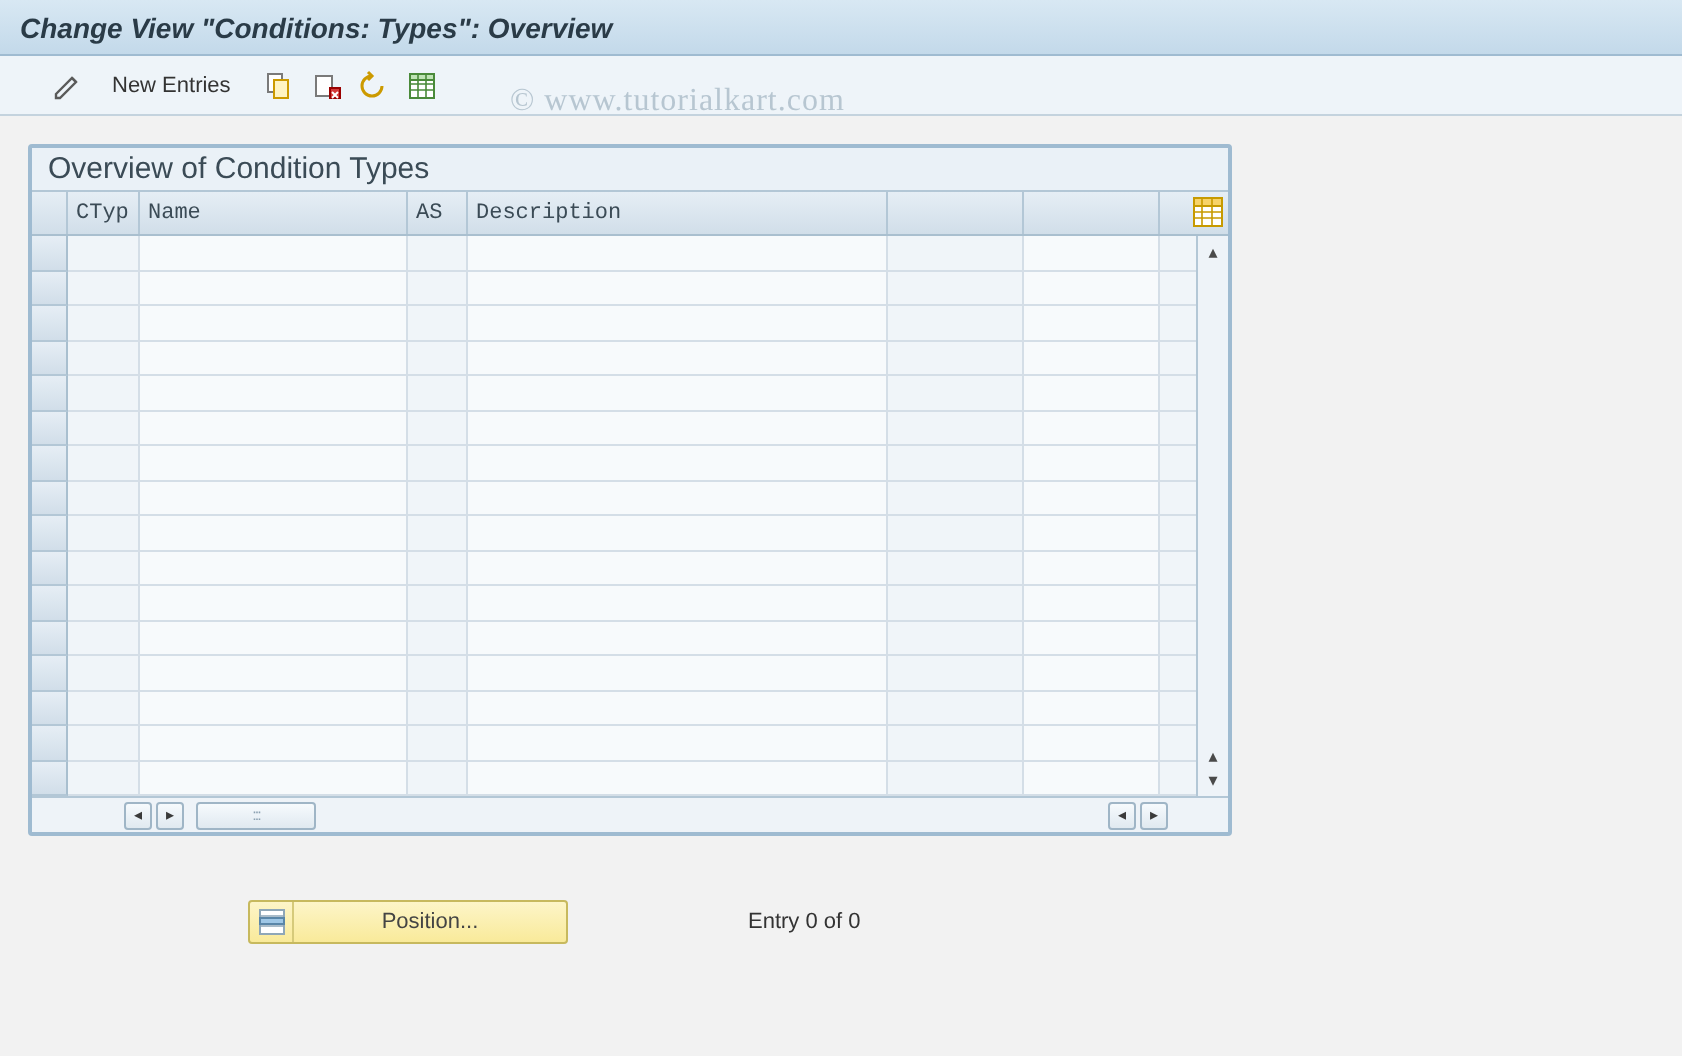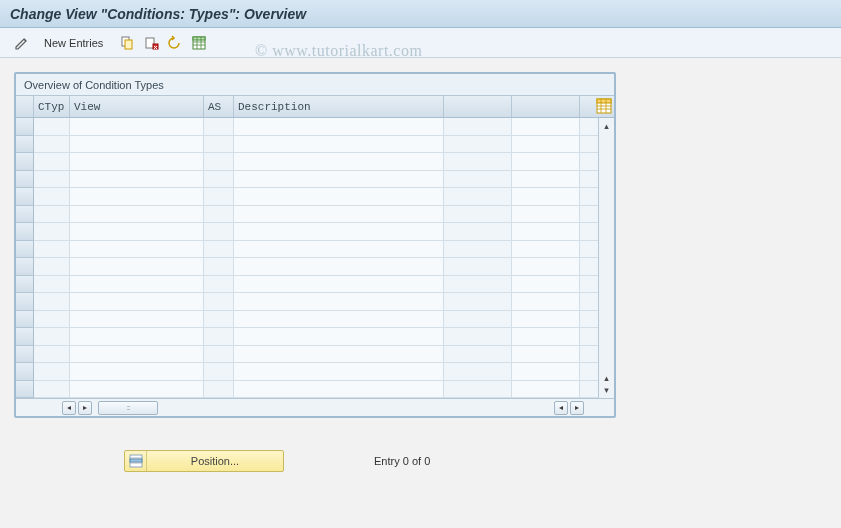--- a/index.html
+++ b/index.html
@@ -23,21 +23,21 @@
   .title-bar .title {
     font-size: 14px;
     font-weight: bold;
     font-style: italic;
     color: #2a3b47;
   }
   .app-toolbar {
     height: 30px;
     background: #eef4f9;
     border-bottom: 1px solid #c4d3de;
-    padding: 0 12px;
+    padding: 0 24px;
     display: flex;
     align-items: center;
     gap: 4px;
     position: relative;
   }
   .tool-icn {
     width: 20px; height: 20px;
     display: inline-flex;
     align-items: center;
     justify-content: center;
@@ -73,21 +73,21 @@
     background: #fff;
     border-radius: 2px;
   }
   .grid-title {
     height: 22px;
     padding: 0 8px;
     display: flex;
     align-items: center;
     background: #eaf1f7;
     color: #3b4b56;
-    font-size: 11px;
+    font-size: 15px;
     border-bottom: 1px solid #b3c7d6;
   }
   .grid-headers {
     display: flex;
     height: 22px;
     background: linear-gradient(to bottom, #e6eef5 0%, #d1dee9 100%);
     border-bottom: 1px solid #a9bfcf;
     position: relative;
     font-family: Liberation Mono, monospace;
   }
@@ -279,21 +279,21 @@
   <span class="watermark">© www.tutorialkart.com</span>
 </div>
 
 <div class="content">
   <div class="grid-wrap">
     <div class="grid-title">Overview of Condition Types</div>
 
     <div class="grid-headers">
       <div class="gh gh-sel"></div>
       <div class="gh gh-ctyp">CTyp</div>
-      <div class="gh gh-name">View</div>
+      <div class="gh gh-name">Name</div>
       <div class="gh gh-as">AS</div>
       <div class="gh gh-desc">Description</div>
       <div class="gh gh-x1"></div>
       <div class="gh gh-x2"></div>
       <div class="gh gh-end">
         <span class="cfg-icn">
           <svg width="16" height="16" viewBox="0 0 16 16">
             <rect x="1" y="1" width="14" height="14" fill="#fff" stroke="#c79a00"></rect>
             <rect x="1" y="1" width="14" height="4" fill="#f7d36a" stroke="#c79a00"></rect>
             <path d="M5 1 V15 M10 1 V15 M1 8 H15 M1 11 H15" stroke="#c79a00" stroke-width="0.8"></path>

